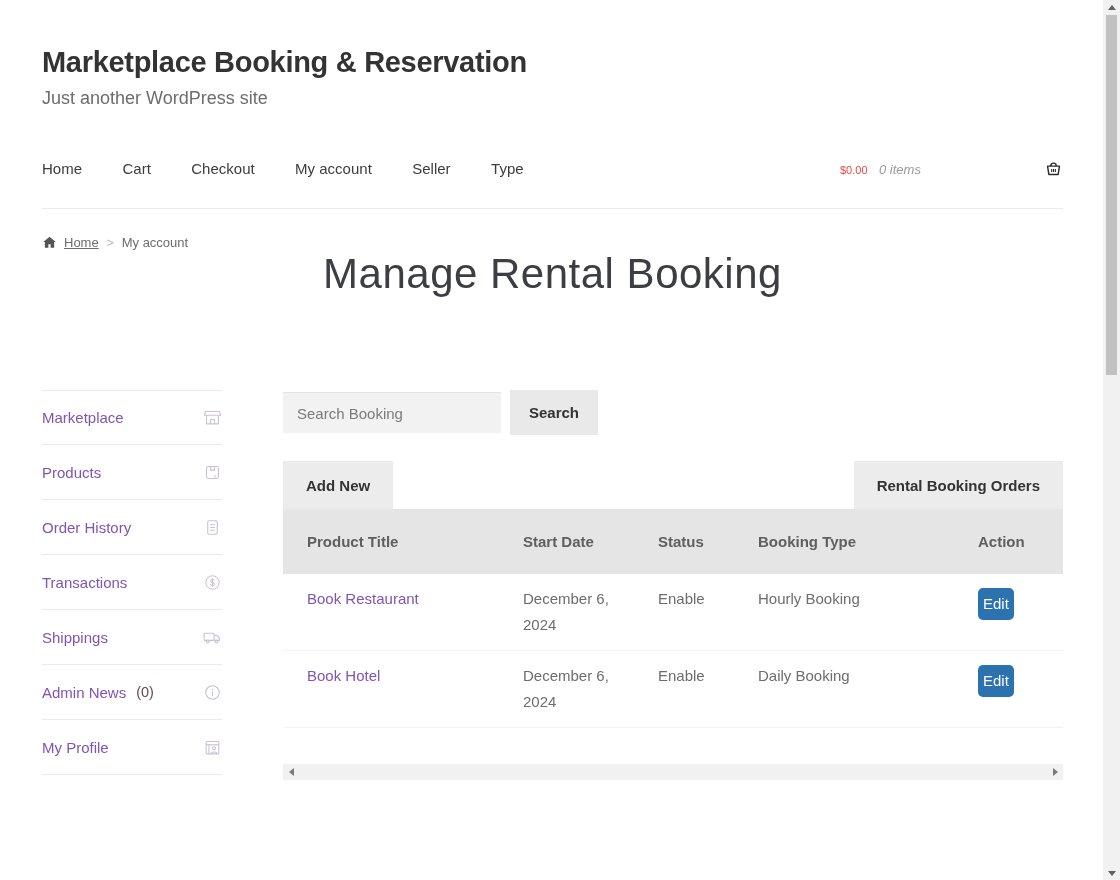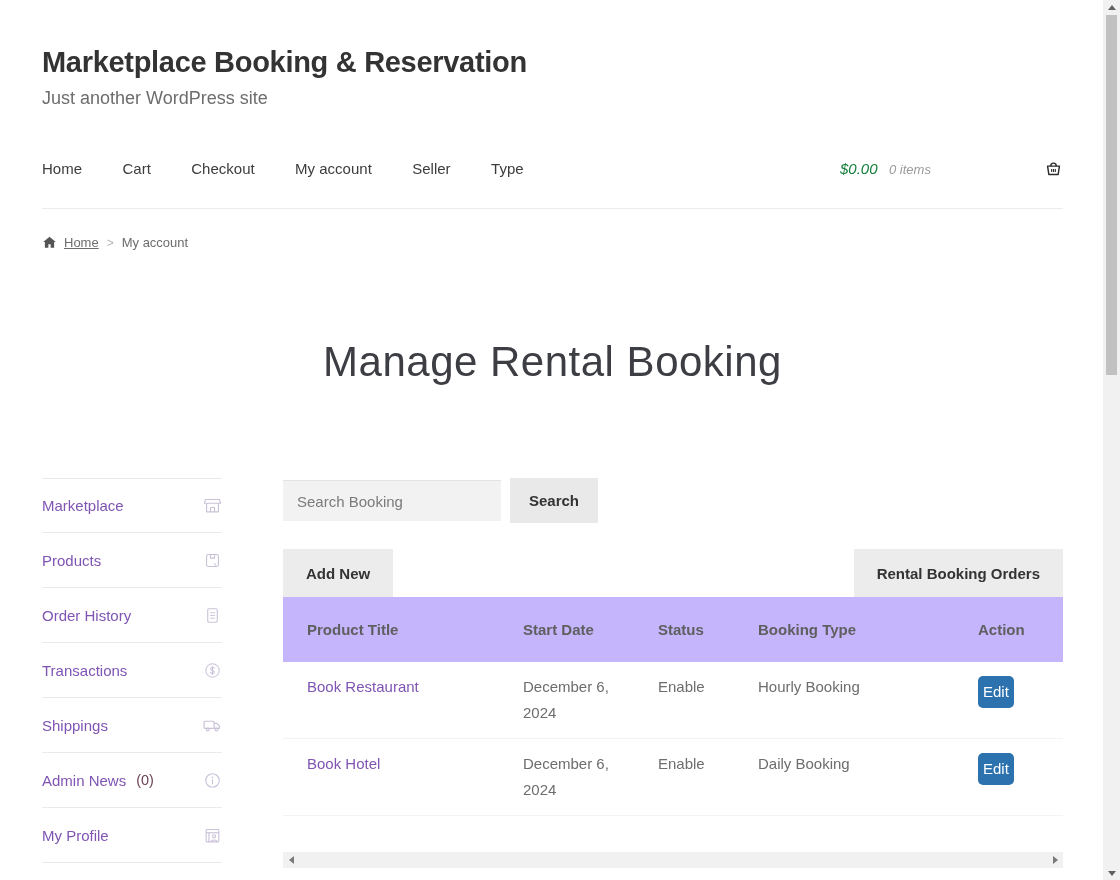--- a/index.html
+++ b/index.html
@@ -25,31 +25,31 @@
   .site-title { font-size:29px; font-weight:bold; color:#333; letter-spacing:-0.3px; }
   .site-tagline { font-size:18px; color:#6d6d6d; margin-top:9px; }
   .product-search { width:223px; height:46px; background:#f2f2f2; display:flex; align-items:center; padding:0 13px; }
   .product-search svg { flex:0 0 auto; margin-right:9px; }
   .product-search input { border:0; background:transparent; outline:none; font-size:13.5px; color:#555; width:100%; font-family:"Liberation Sans",sans-serif; }
   .product-search input::placeholder { color:#787878; opacity:1; }
 
   .nav-row { display:flex; justify-content:space-between; align-items:center; margin-top:50px; padding-bottom:30px; border-bottom:1px solid #ececec; }
   .main-nav a { text-decoration:none; color:#3c3c3c; font-size:15px; margin-right:36px; cursor:pointer; }
   .cart { width:223px; display:flex; justify-content:space-between; align-items:center; cursor:pointer; }
-  .cart-total { font-size:15px; color:#15803d;font-style:italic; }
+  .cart-total { font-size:11px; color:#ef4444; }
   .cart-count { font-size:13px; color:#9a9a9a; margin-left:7px;font-style:italic; }
 
   
   .breadcrumb { margin-top:26px; font-size:13px; color:#6d6d6d; display:flex; align-items:center; }
   .breadcrumb svg { margin-right:7px; }
   .breadcrumb a { color:#6d6d6d; text-decoration:underline; cursor:pointer; }
   .breadcrumb .sep { margin:0 8px; color:#b5b5b5; font-size:12px; }
 
   
-  .page-title { text-align:center; margin-top:88px; font-size:42px; font-weight:300; color:#3d3e44; letter-spacing:0.5px; }
+  .page-title { text-align:center; font-size:42px; font-weight:300; color:#3d3e44; letter-spacing:0.5px; }
 
   
   .content { display:flex; margin-top:92px; }
 
   .sidebar { width:180px; flex:0 0 180px; }
   .sidebar ul { list-style:none; }
   .sidebar li { height:55px; display:flex; align-items:center; justify-content:space-between; border-bottom:1px solid #eaeaea; color:#7f54b3; font-size:15px; cursor:pointer; }
   .sidebar li:first-child { border-top:1px solid #eaeaea; }
   .sidebar .icon { color:#c9c1d8; display:flex; align-items:center; }
   .sidebar .count { color:#6b4557; margin-left:10px; font-size:14.5px; }
@@ -61,21 +61,21 @@
   .booking-search input { width:218px; height:41px; margin-top:2px; background:#f2f2f2; border:0; border-top:1px solid #e3e3e3; padding:0 14px; font-size:15px; color:#555; outline:none; font-family:"Liberation Sans",sans-serif; }
   .booking-search input::placeholder { color:#7b7b7b; opacity:1; }
   .btn-gray { background:#e9e9e9; border:0; color:#333; font-weight:bold; font-size:15px; font-family:"Liberation Sans",sans-serif; cursor:pointer; }
   .search-btn { width:88px; height:45px; margin-left:9px; }
 
   .toolbar { display:flex; justify-content:space-between; margin-top:26px; }
   .toolbar .btn-gray { height:48px; padding:0 23px; background:#ececec; }
 
   
   table { width:100%; border-collapse:collapse; table-layout:fixed; }
-  thead tr { background:#c4b5fd; }
+  thead tr { background:#e5e5e5; }
   th { text-align:left; font-size:15px; font-weight:bold; color:#5f5f5f; padding:24px 8px; }
   th:first-child, td:first-child { padding-left:24px; }
   td { font-size:15px; color:#6d6d6d; vertical-align:top; padding:12px 8px 12px; line-height:26px; border-bottom:1px solid #f3f3f3; height:76px; }
   td a.product-link { color:#7f54b3; text-decoration:none; cursor:pointer; }
   .date-wrap { display:inline-block; max-width:95px; }
   .edit-btn { display:inline-block; background:#2b72ae; color:#fff; border:0; border-radius:5px; font-size:15px; padding:6px 5px; line-height:20px; cursor:pointer; font-family:"Liberation Sans",sans-serif; margin-top:2px; }
 
   
   .h-scrollbar { position:relative; margin-top:36px; height:16px; background:#f1f1f1; }
   .h-scrollbar .arrow-left, .h-scrollbar .arrow-right { position:absolute; top:0; width:16px; height:16px; display:flex; align-items:center; justify-content:center; }

